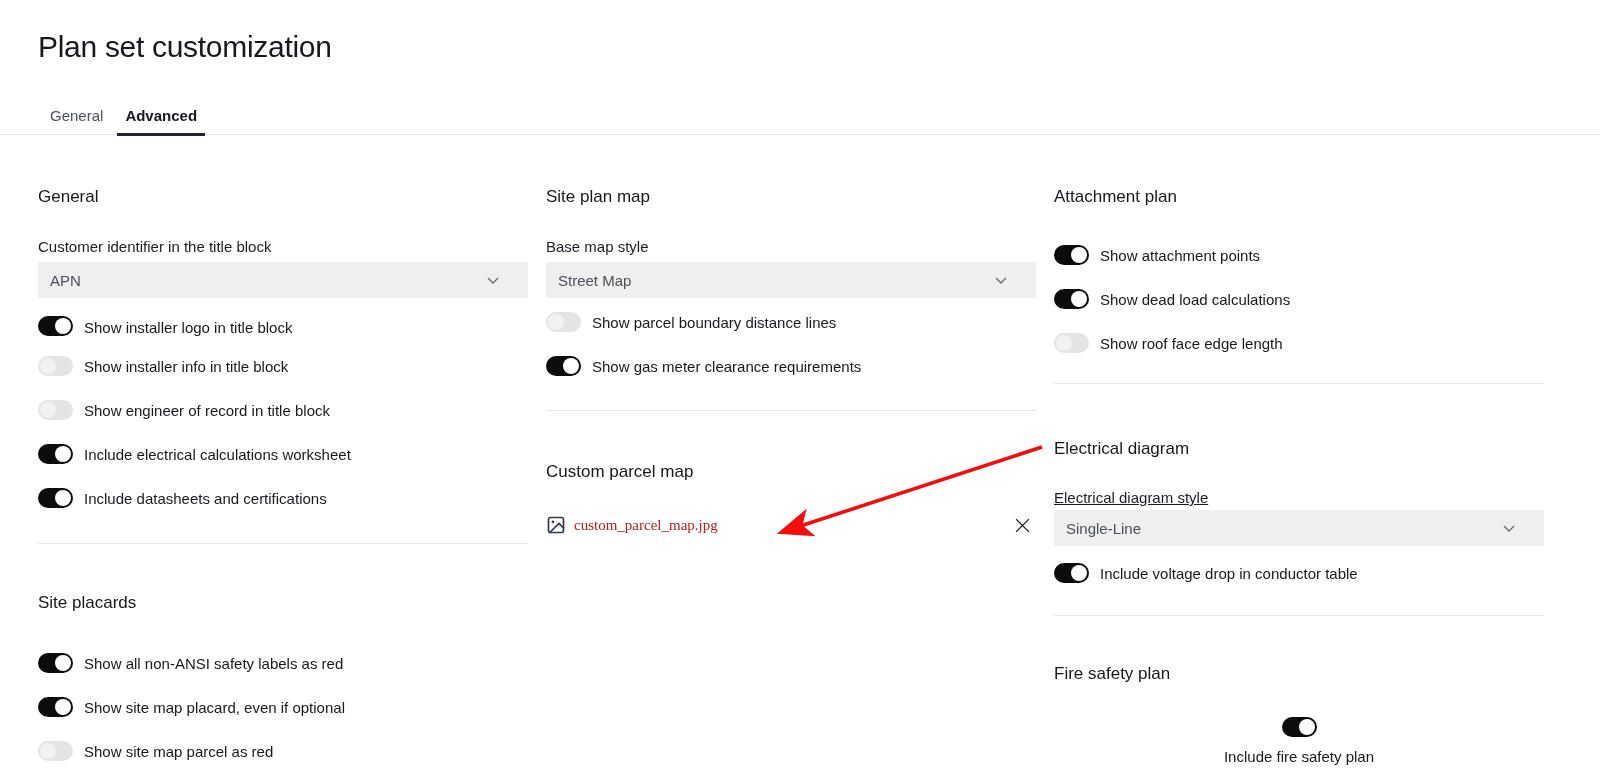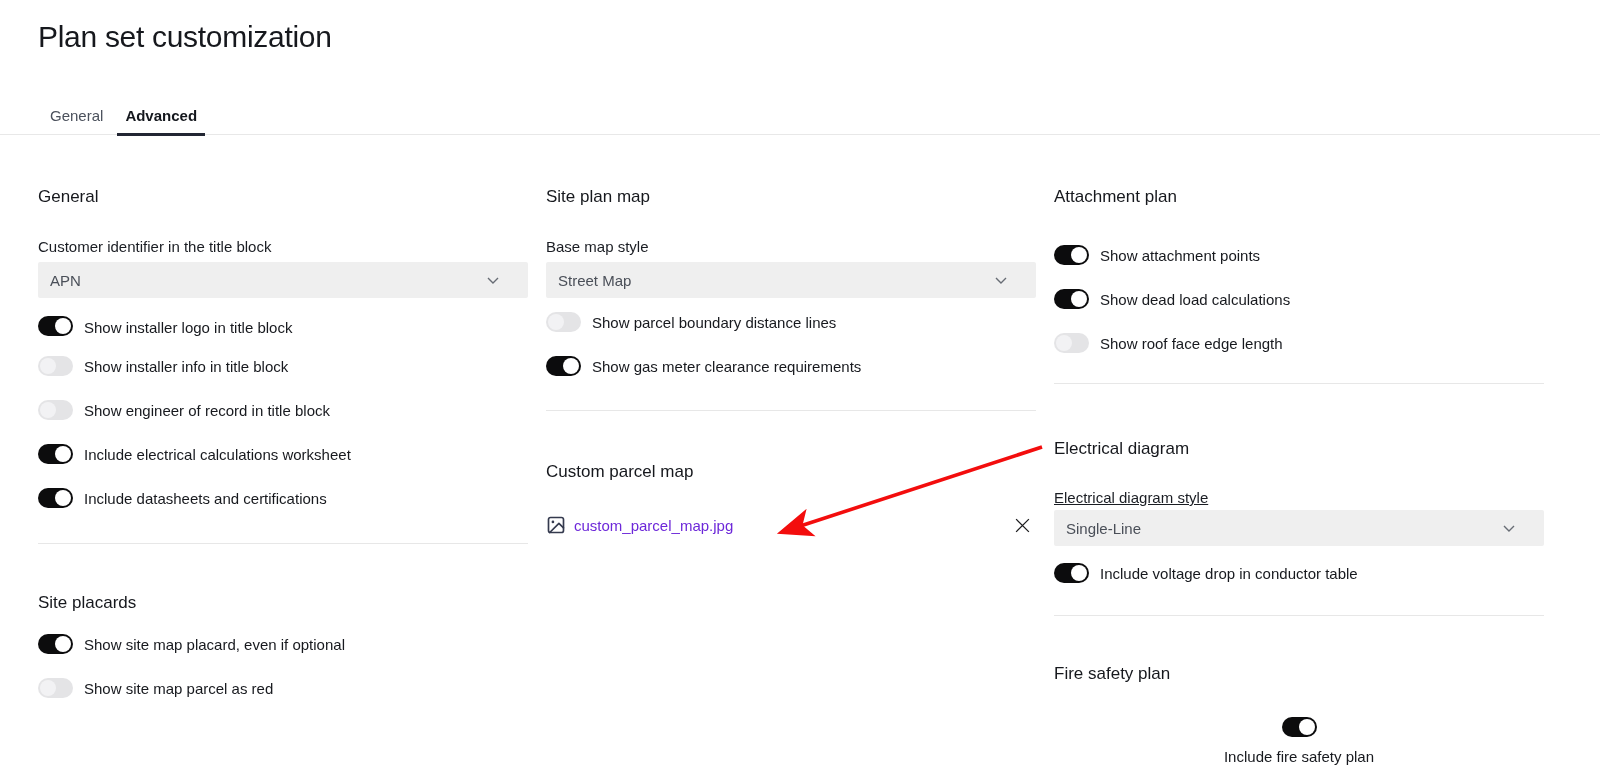--- a/index.html
+++ b/index.html
@@ -1,20 +1,20 @@
 <!DOCTYPE html>
 <html><head>
 <meta charset="utf-8">
 <style>
   * { margin: 0; padding: 0; box-sizing: border-box; }
   html, body { width: 1600px; height: 778px; background: #ffffff; overflow: hidden; }
   body { font-family: "Liberation Sans", "DejaVu Sans", sans-serif; color: #16181d; position: relative; }
 
   .page-title {
-    position: absolute; left: 38px; top: 20px;
+    position: absolute; left: 38px; top: 30px;
     font-size: 30px; font-weight: 400; letter-spacing: -0.3px; color: #16181d;
   }
 
   .tabbar {
     position: absolute; left: 0; top: 106px; width: 1600px; height: 29px;
     border-bottom: 1px solid #e8e8e8;
     padding-left: 42px; display: flex; gap: 6px; align-items: flex-end;
   }
   .tab {
     font-size: 15px; padding: 0 8px 9px 8px; color: #4b515c; cursor: pointer;
@@ -49,21 +49,21 @@
   .toggle .knob {
     position: absolute; top: 2px; left: 2px; width: 16px; height: 16px;
     border-radius: 50%; background: #f2f2f4;
   }
   .toggle.on { background: #0c0c0d; }
   .toggle.on .knob { left: auto; right: 2px; background: #ffffff; }
   .toggle-row .toggle-label { font-size: 15px; color: #17191e; }
 
   .file-row { display: flex; align-items: center; justify-content: space-between; height: 28px; }
   .file-info { display: flex; align-items: center; gap: 8px; }
-  .file-name { font-size: 15px; color: #6d28d9; }
+  .file-name { font-size: 15px; color: #b91c1c; font-family: Liberation Serif, serif; }
   .icon-btn {
     background: none; border: none; cursor: pointer; width: 24px; height: 24px;
     display: flex; align-items: center; justify-content: center; margin-right: 2px;
   }
 
   
   .c1-label        { margin-top: 29px; }
   .c1-select       { margin-top: 5px; }
   .c1-row-first    { margin-top: 10px; align-items: flex-end; }
   .row-gap         { margin-top: 16px; }
@@ -148,20 +148,26 @@
       <div class="toggle on">
           <div class="knob"></div>
         </div>
       <span class="toggle-label">Include datasheets and certifications</span>
     </div>
 
     <div class="divider c1-divider"></div>
 
     <div class="section-title c1-title2">Site placards</div>
 
+    <div class="toggle-row c1-row2-first">
+      <div class="toggle on">
+          <div class="knob"></div>
+        </div>
+      <span class="toggle-label">Show all non-ANSI safety labels as red</span>
+    </div>
     <div class="toggle-row row-gap">
       <div class="toggle on">
           <div class="knob"></div>
         </div>
       <span class="toggle-label">Show site map placard, even if optional</span>
     </div>
     <div class="toggle-row row-gap">
       <div class="toggle">
           <div class="knob"></div>
         </div>

